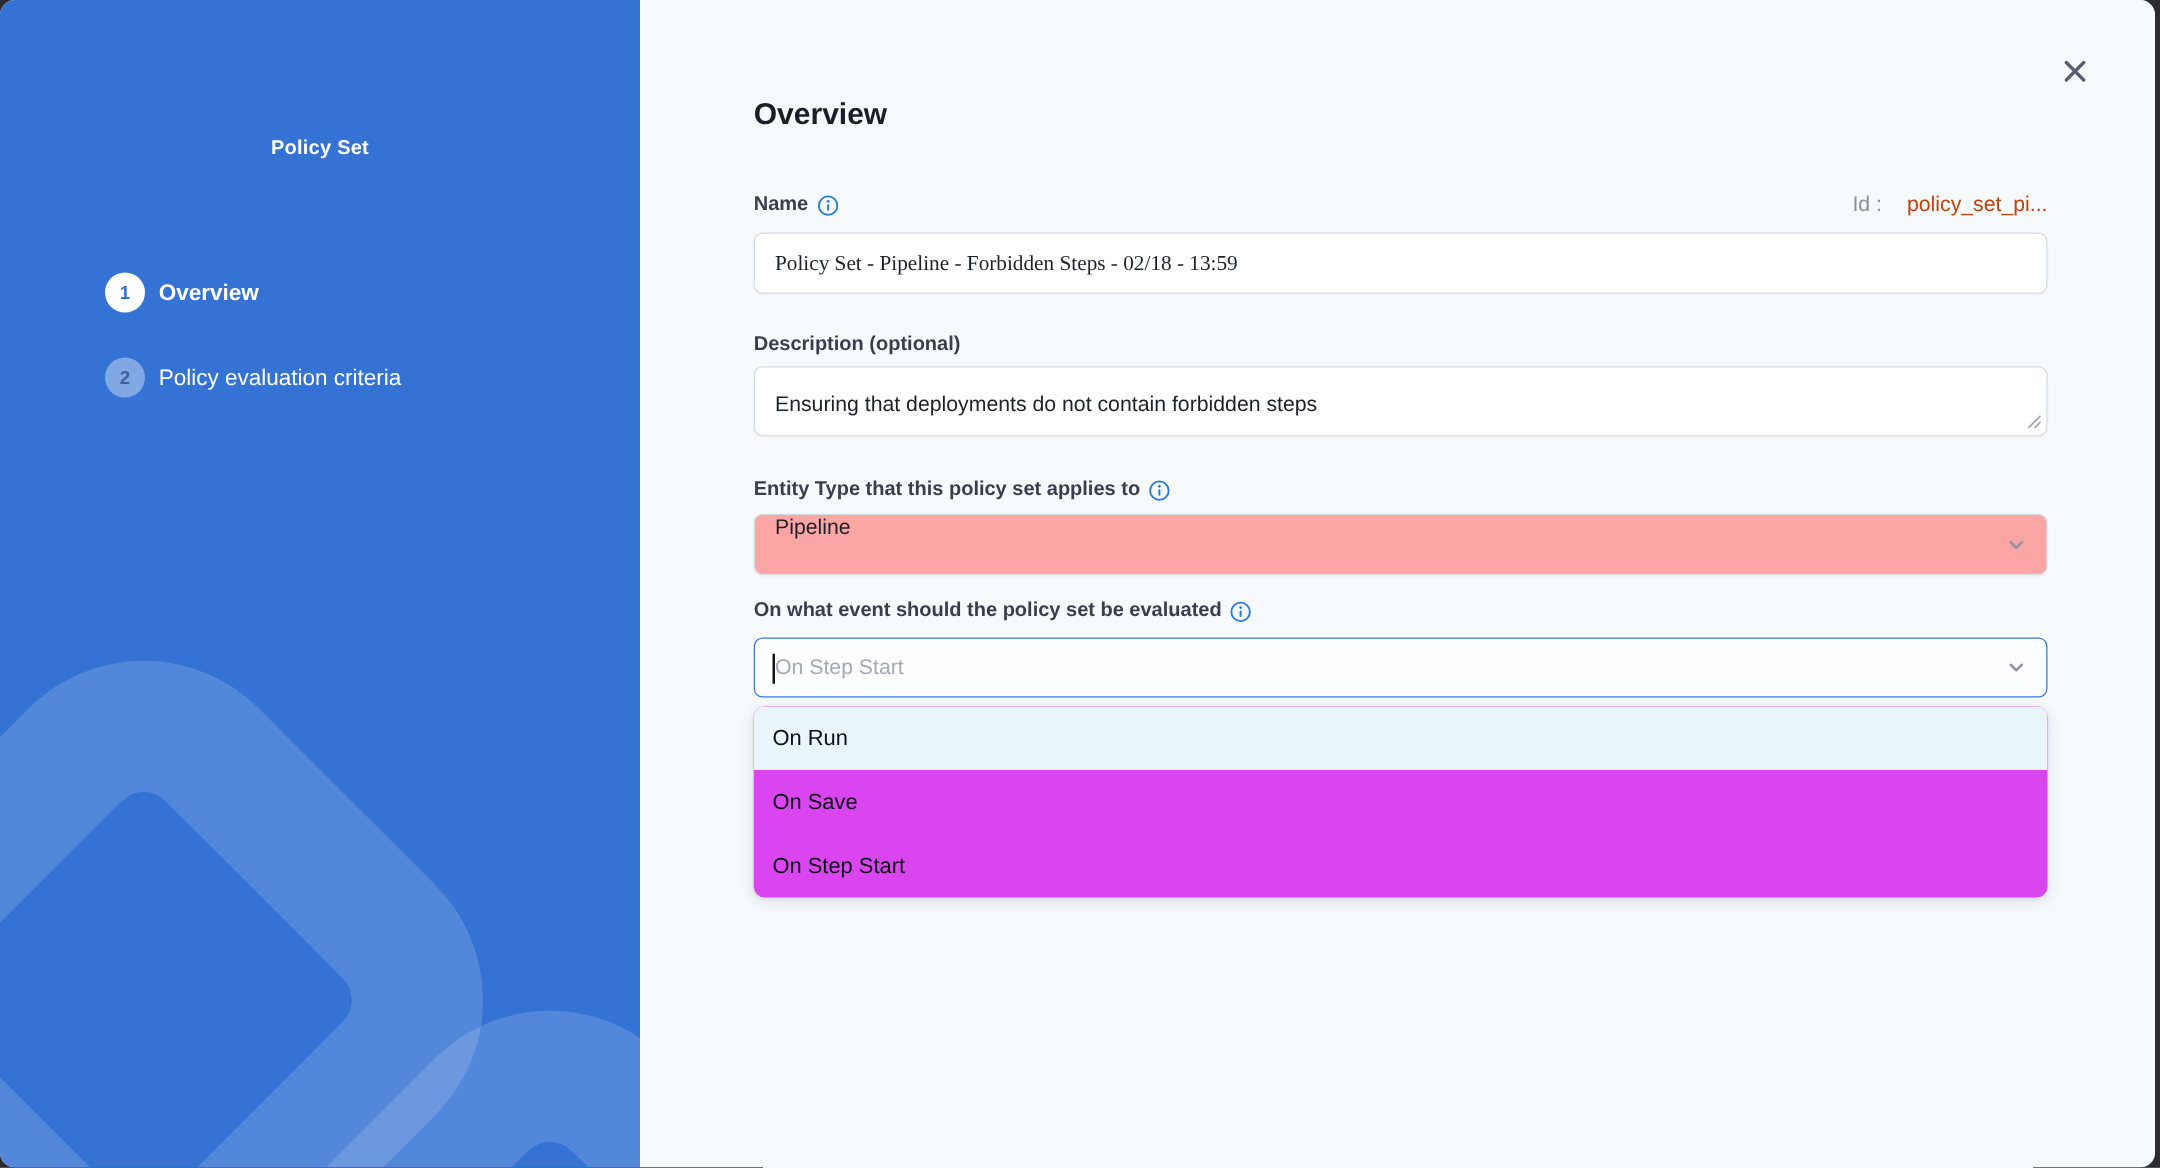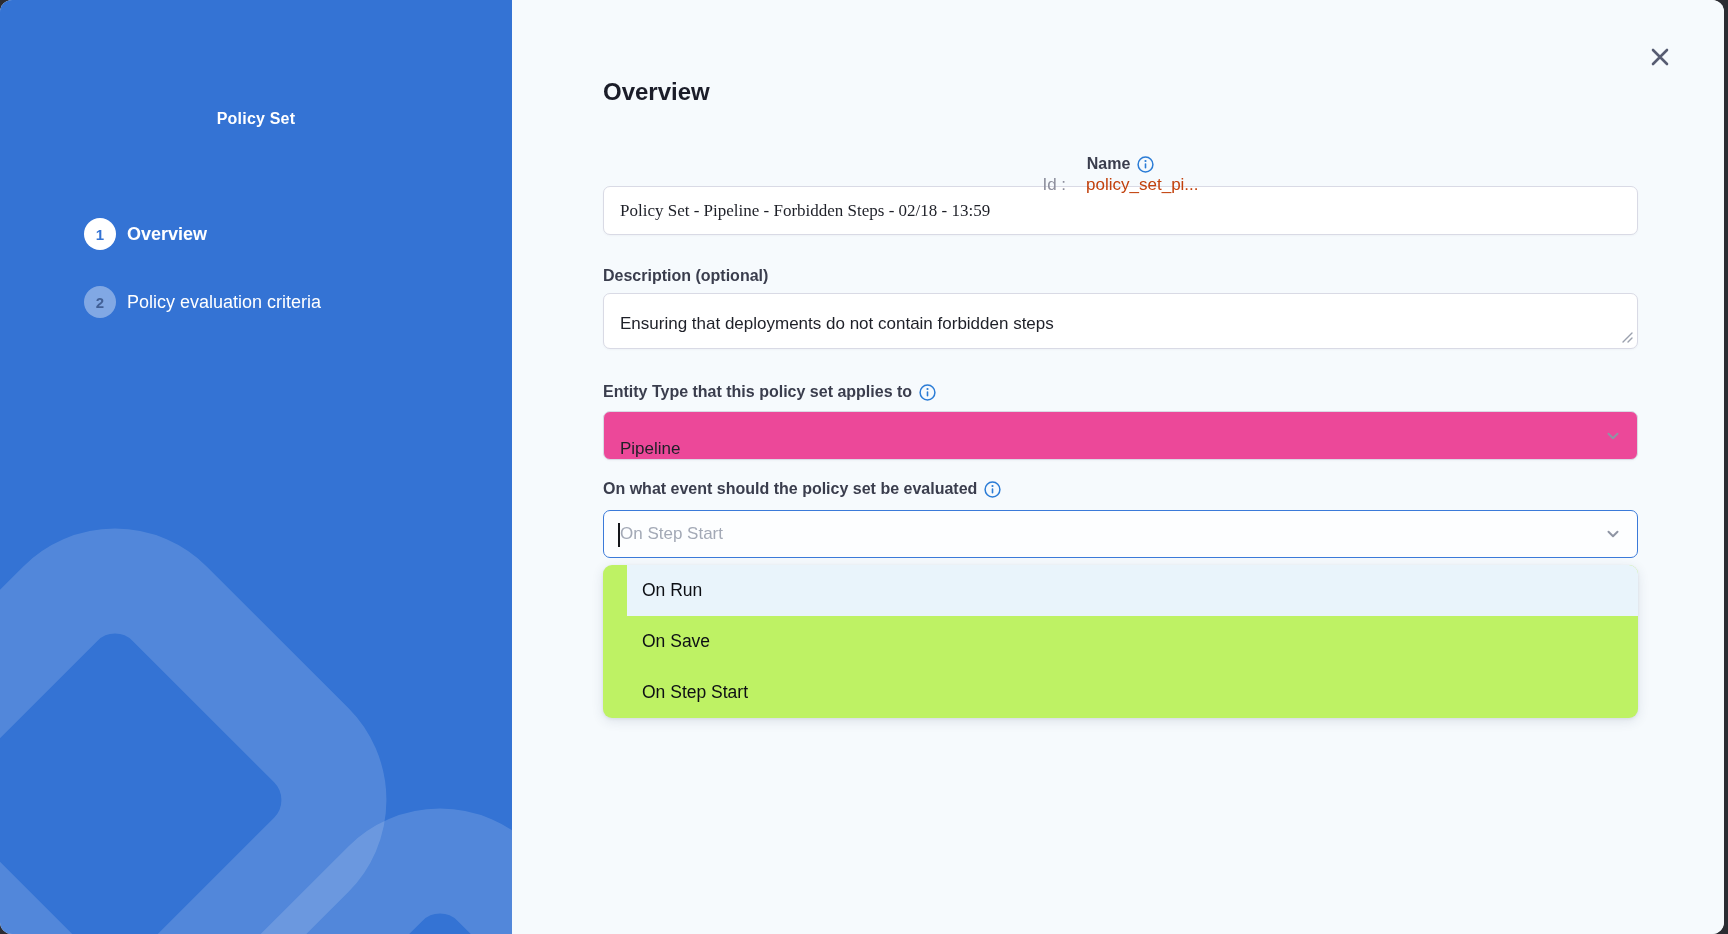--- a/index.html
+++ b/index.html
@@ -23,21 +23,21 @@
     width:250px;height:250px;transform:rotate(45deg);}
   .wm-1{left:-115px;top:570px;}
   .wm-2{left:210px;top:850px;}
 
   
   .main{position:relative;flex:1;background:#f6fafd;}
   .close-btn{position:absolute;top:43px;right:50px;width:28px;height:28px;padding:0;border:0;background:transparent;cursor:pointer;display:flex;align-items:center;justify-content:center;}
   .content{position:absolute;left:91px;top:0;width:1035px;}
   .page-title{margin:76px 0 0 0;font-size:24px;line-height:32px;font-weight:600;color:#1b1d29;}
 
-  .label-row{display:flex;align-items:center;justify-content:space-between;margin-top:45px;height:22px;flex-direction:column;}
+  .label-row{display:flex;align-items:center;justify-content:space-between;margin-top:45px;height:22px;}
   .label-left{display:flex;align-items:center;gap:7px;}
   .field-label{font-size:16px;line-height:22px;font-weight:600;color:#3a3d4d;}
   .field-label.block{display:flex;align-items:center;gap:7px;}
   .info-icon{flex:0 0 auto;display:block;cursor:pointer;}
   .id-wrap{display:flex;align-items:baseline;gap:20px;font-size:17px;}
   .id-prefix{color:#8d8f9d;}
   .id-link{color:#c2410c;text-decoration:none;cursor:pointer;}
 
   .text-input{box-sizing:border-box;display:block;width:100%;height:49px;margin-top:11px;
     border:1px solid #d9dae5;border-radius:7px;background:#ffffff;padding:0 16px;
@@ -47,36 +47,36 @@
   .lbl-desc{margin-top:30px;}
   .textarea-wrap{position:relative;margin-top:6px;}
   .textarea{box-sizing:border-box;display:block;width:100%;height:56px;resize:none;
     border:1px solid #d9dae5;border-radius:7px;background:#ffffff;padding:20px 16px 8px 16px;
     font-family:"Liberation Sans",sans-serif;font-size:17px;color:#1e2028;outline:none;
     box-shadow:0 1px 2px rgba(40,50,70,0.04);}
   .resize-handle{position:absolute;right:5px;bottom:6px;}
 
   .lbl-entity{margin-top:32px;}
   .select-field{position:relative;box-sizing:border-box;margin-top:8px;height:49px;width:100%;
-    border:1px solid #d9dae5;border-radius:7px;background:#ec4899;display:flex;align-items:flex-end;
+    border:1px solid #d9dae5;border-radius:7px;background:#fca5a5;display:flex;align-items:flex-start;
     padding:0 40px 0 16px;font-size:17px;color:#1e2028;cursor:pointer;
     box-shadow:0 1px 2px rgba(40,50,70,0.04);}
   .chevron{position:absolute;right:16px;top:50%;transform:translateY(-50%);}
 
   .lbl-event{margin-top:18px;}
   .combo{position:relative;box-sizing:border-box;margin-top:10px;height:48px;width:100%;
     border:1.5px solid #3b7ad9;border-radius:7px;background:#fdfeff;display:flex;align-items:center;}
   .combo input{flex:1;border:0;background:transparent;outline:none;padding:0 40px 0 16px;
     font-family:"Liberation Sans",sans-serif;font-size:17px;color:#1e2028;}
   .combo input::placeholder{color:#a3a9b6;}
   .caret{position:absolute;left:14px;top:12px;width:1.5px;height:24px;background:#15161a;animation:blink 1.1s step-end infinite;}
   @keyframes blink{50%{opacity:0;}}
 
-  .menu{margin-top:7px;background:#bef264;border-radius:9px;overflow:hidden;
-    box-shadow:0 3px 12px rgba(50,60,90,0.13), 0 1px 3px rgba(50,60,90,0.08);padding-left:24px;}
+  .menu{margin-top:7px;background:#d946ef;border-radius:9px;overflow:hidden;
+    box-shadow:0 3px 12px rgba(50,60,90,0.13), 0 1px 3px rgba(50,60,90,0.08);}
   .option{height:51px;display:flex;align-items:center;padding:0 15px;font-size:17.5px;color:#0d0f14;cursor:pointer;}
   .option.highlighted{background:#e9f4fb;}
 </style>
 </head>
 <body>
 
 <div class="stage">
   <div class="modal">
 
     <aside class="sidebar">

